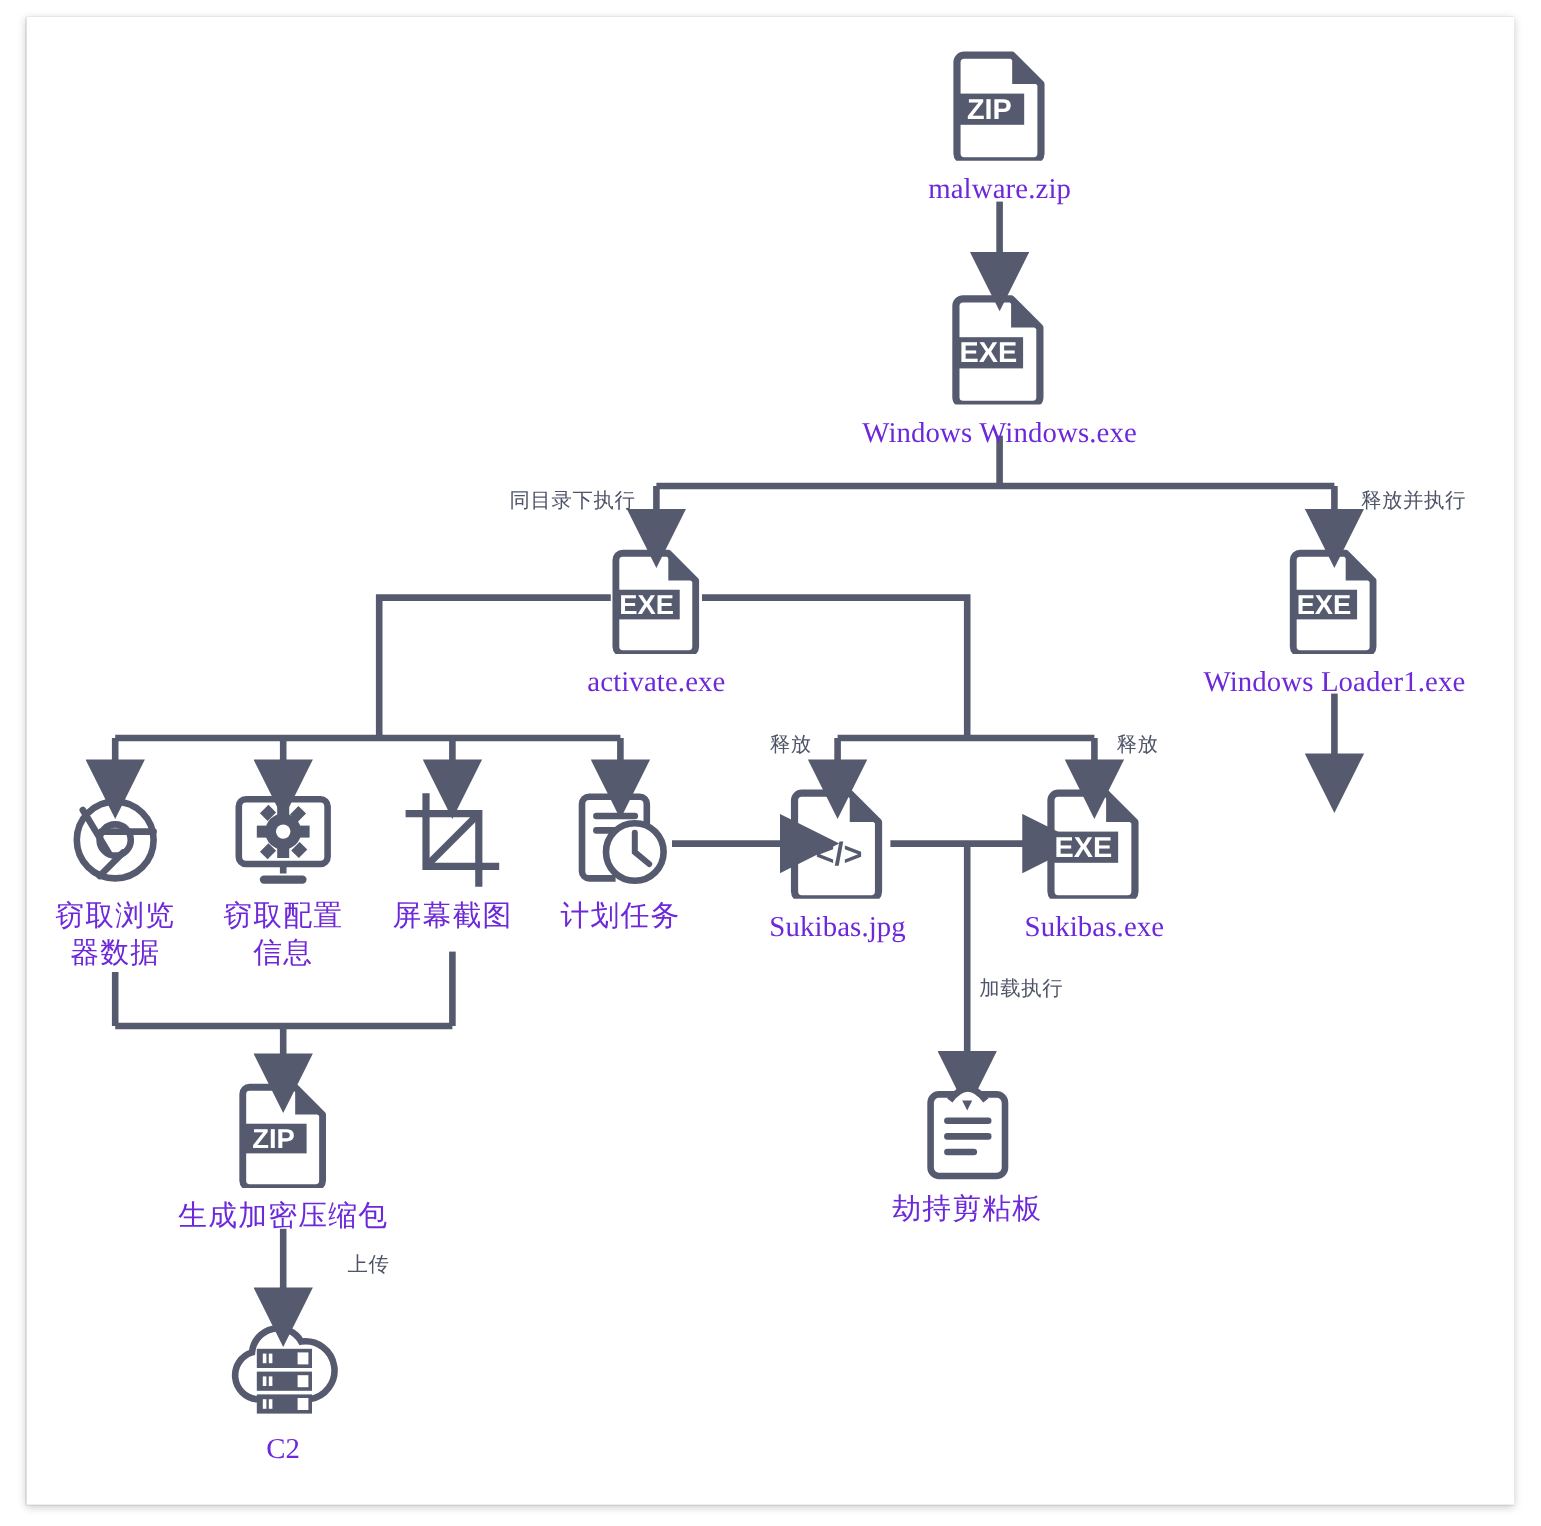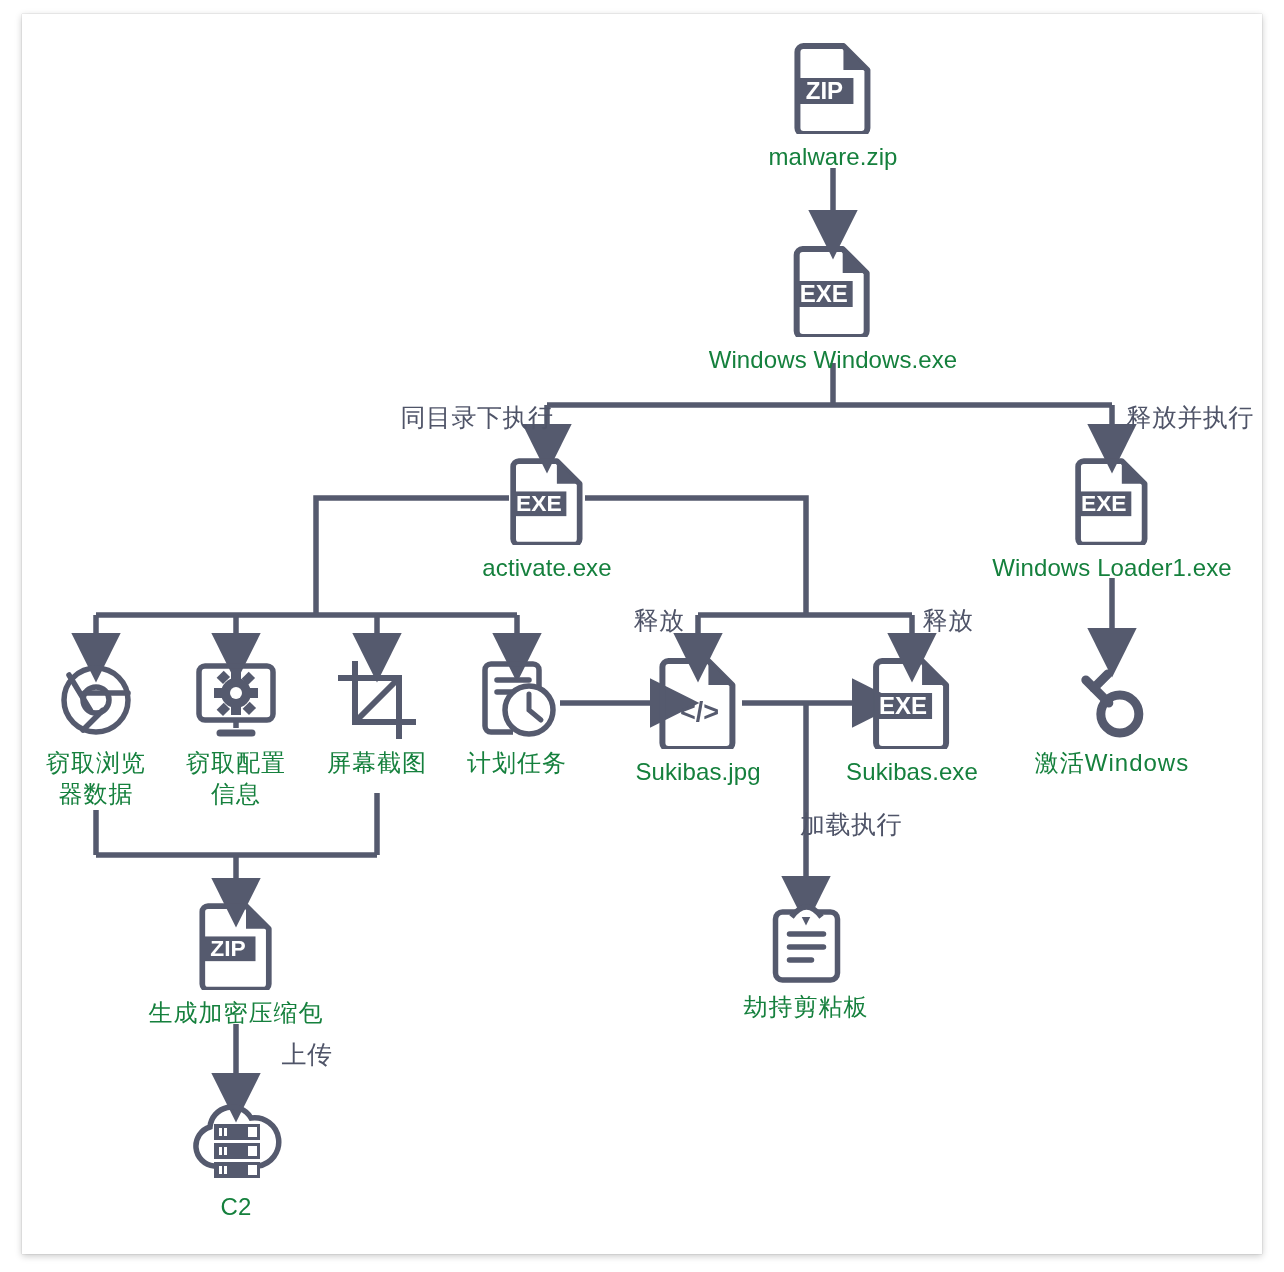--- a/index.html
+++ b/index.html
@@ -15,31 +15,32 @@
     background:#ffffff;
     box-shadow:0 2px 7px rgba(0,0,0,0.22), 0 0 1px rgba(0,0,0,0.28);
   }
   #canvas{position:absolute;left:0;top:0;width:1284px;height:1272px;}
   #edges{position:absolute;left:0;top:0;width:1284px;height:1272px;pointer-events:none;}
 
   .node{position:absolute;transform:translate(-50%,0);text-align:center;}
   .node .glyph{display:block;margin:0 auto;}
   .node .lbl{
     display:block;
-    color:#15803d;
+    color:#6d28d9;
     font-size:24px;
     line-height:1.28;
     white-space:pre;
     margin-top:4px;
     letter-spacing:0.1px;
+    font-family:Liberation Serif, serif;
   }
   .node.cn .lbl{font-size:24px;letter-spacing:1px;}
   .edge-label{
     position:absolute;transform:translate(-50%,-50%);
-    color:#4f5468;font-size:25px;white-space:nowrap;letter-spacing:0.5px;
+    color:#4f5468;font-size:17px;white-space:nowrap;letter-spacing:0.5px;
   }
 </style>
 </head>
 <body>
 
 <div id="page"></div>
 
 <div id="canvas">
 
   <svg id="edges" viewBox="0 0 1284 1272">
@@ -213,30 +214,20 @@
       <svg width="80" height="94" viewBox="0 0 80 94">
         <path d="M10 6 h40 l24 24 v58 a6 6 0 0 1 -6 6 h-58 a6 6 0 0 1 -6 -6 v-76 a6 6 0 0 1 6 -6 z" fill="none" stroke="#555a6e" stroke-width="6" stroke-linejoin="round"></path>
         <path d="M50 6 l24 24 h-24 z" fill="#555a6e"></path>
         <rect x="2" y="38" width="58" height="26" fill="#555a6e"></rect>
         <text x="31" y="59" font-family="'Liberation Sans',sans-serif" font-size="24" font-weight="bold" fill="#ffffff" text-anchor="middle">EXE</text>
       </svg>
     </span>
     <span class="lbl">Sukibas.exe</span>
   </div>
 
-  <div class="node cn" style="left:1112px;top:660px;">
-    <span class="glyph">
-      <svg width="80" height="80" viewBox="0 0 80 80">
-        <circle cx="48" cy="54" r="19" fill="none" stroke="#555a6e" stroke-width="9"></circle>
-        <path d="M37 43 L14 20" stroke="#555a6e" stroke-width="9" stroke-linecap="round"></path>
-        <path d="M22 28 L36 14" stroke="#555a6e" stroke-width="9" stroke-linecap="round"></path>
-      </svg>
-    </span>
-    <span class="lbl">激活Windows</span>
-  </div>
 
   <div class="node cn" style="left:236px;top:900px;">
     <span class="glyph">
       <svg width="76" height="90" viewBox="0 0 80 94">
         <path d="M10 6 h40 l24 24 v58 a6 6 0 0 1 -6 6 h-58 a6 6 0 0 1 -6 -6 v-76 a6 6 0 0 1 6 -6 z" fill="none" stroke="#555a6e" stroke-width="6" stroke-linejoin="round"></path>
         <path d="M50 6 l24 24 h-24 z" fill="#555a6e"></path>
         <rect x="2" y="38" width="58" height="26" fill="#555a6e"></rect>
         <text x="31" y="59" font-family="'Liberation Sans',sans-serif" font-size="24" font-weight="bold" fill="#ffffff" text-anchor="middle">ZIP</text>
       </svg>
     </span>
@@ -275,19 +266,19 @@
           <rect x="33" y="66" width="3" height="8"></rect>
             <rect x="38" y="66" width="3" height="8"></rect>
           <rect x="62" y="65" width="9" height="10"></rect>
         </g>
       </svg>
     </span>
     <span class="lbl">C2</span>
   </div>
 
   <div class="edge-label" style="left:477px;top:417px;">同目录下执行</div>
-  <div class="edge-label" style="left:1178px;top:417px;margin-left:12px;">释放并执行</div>
+  <div class="edge-label" style="left:1178px;top:417px;">释放并执行</div>
   <div class="edge-label" style="left:659px;top:620px;">释放</div>
   <div class="edge-label" style="left:948px;top:620px;">释放</div>
   <div class="edge-label" style="left:851px;top:824px;">加载执行</div>
   <div class="edge-label" style="left:268px;top:1054px;margin-left:39px;">上传</div>
 
 </div>
 
 </body></html>

